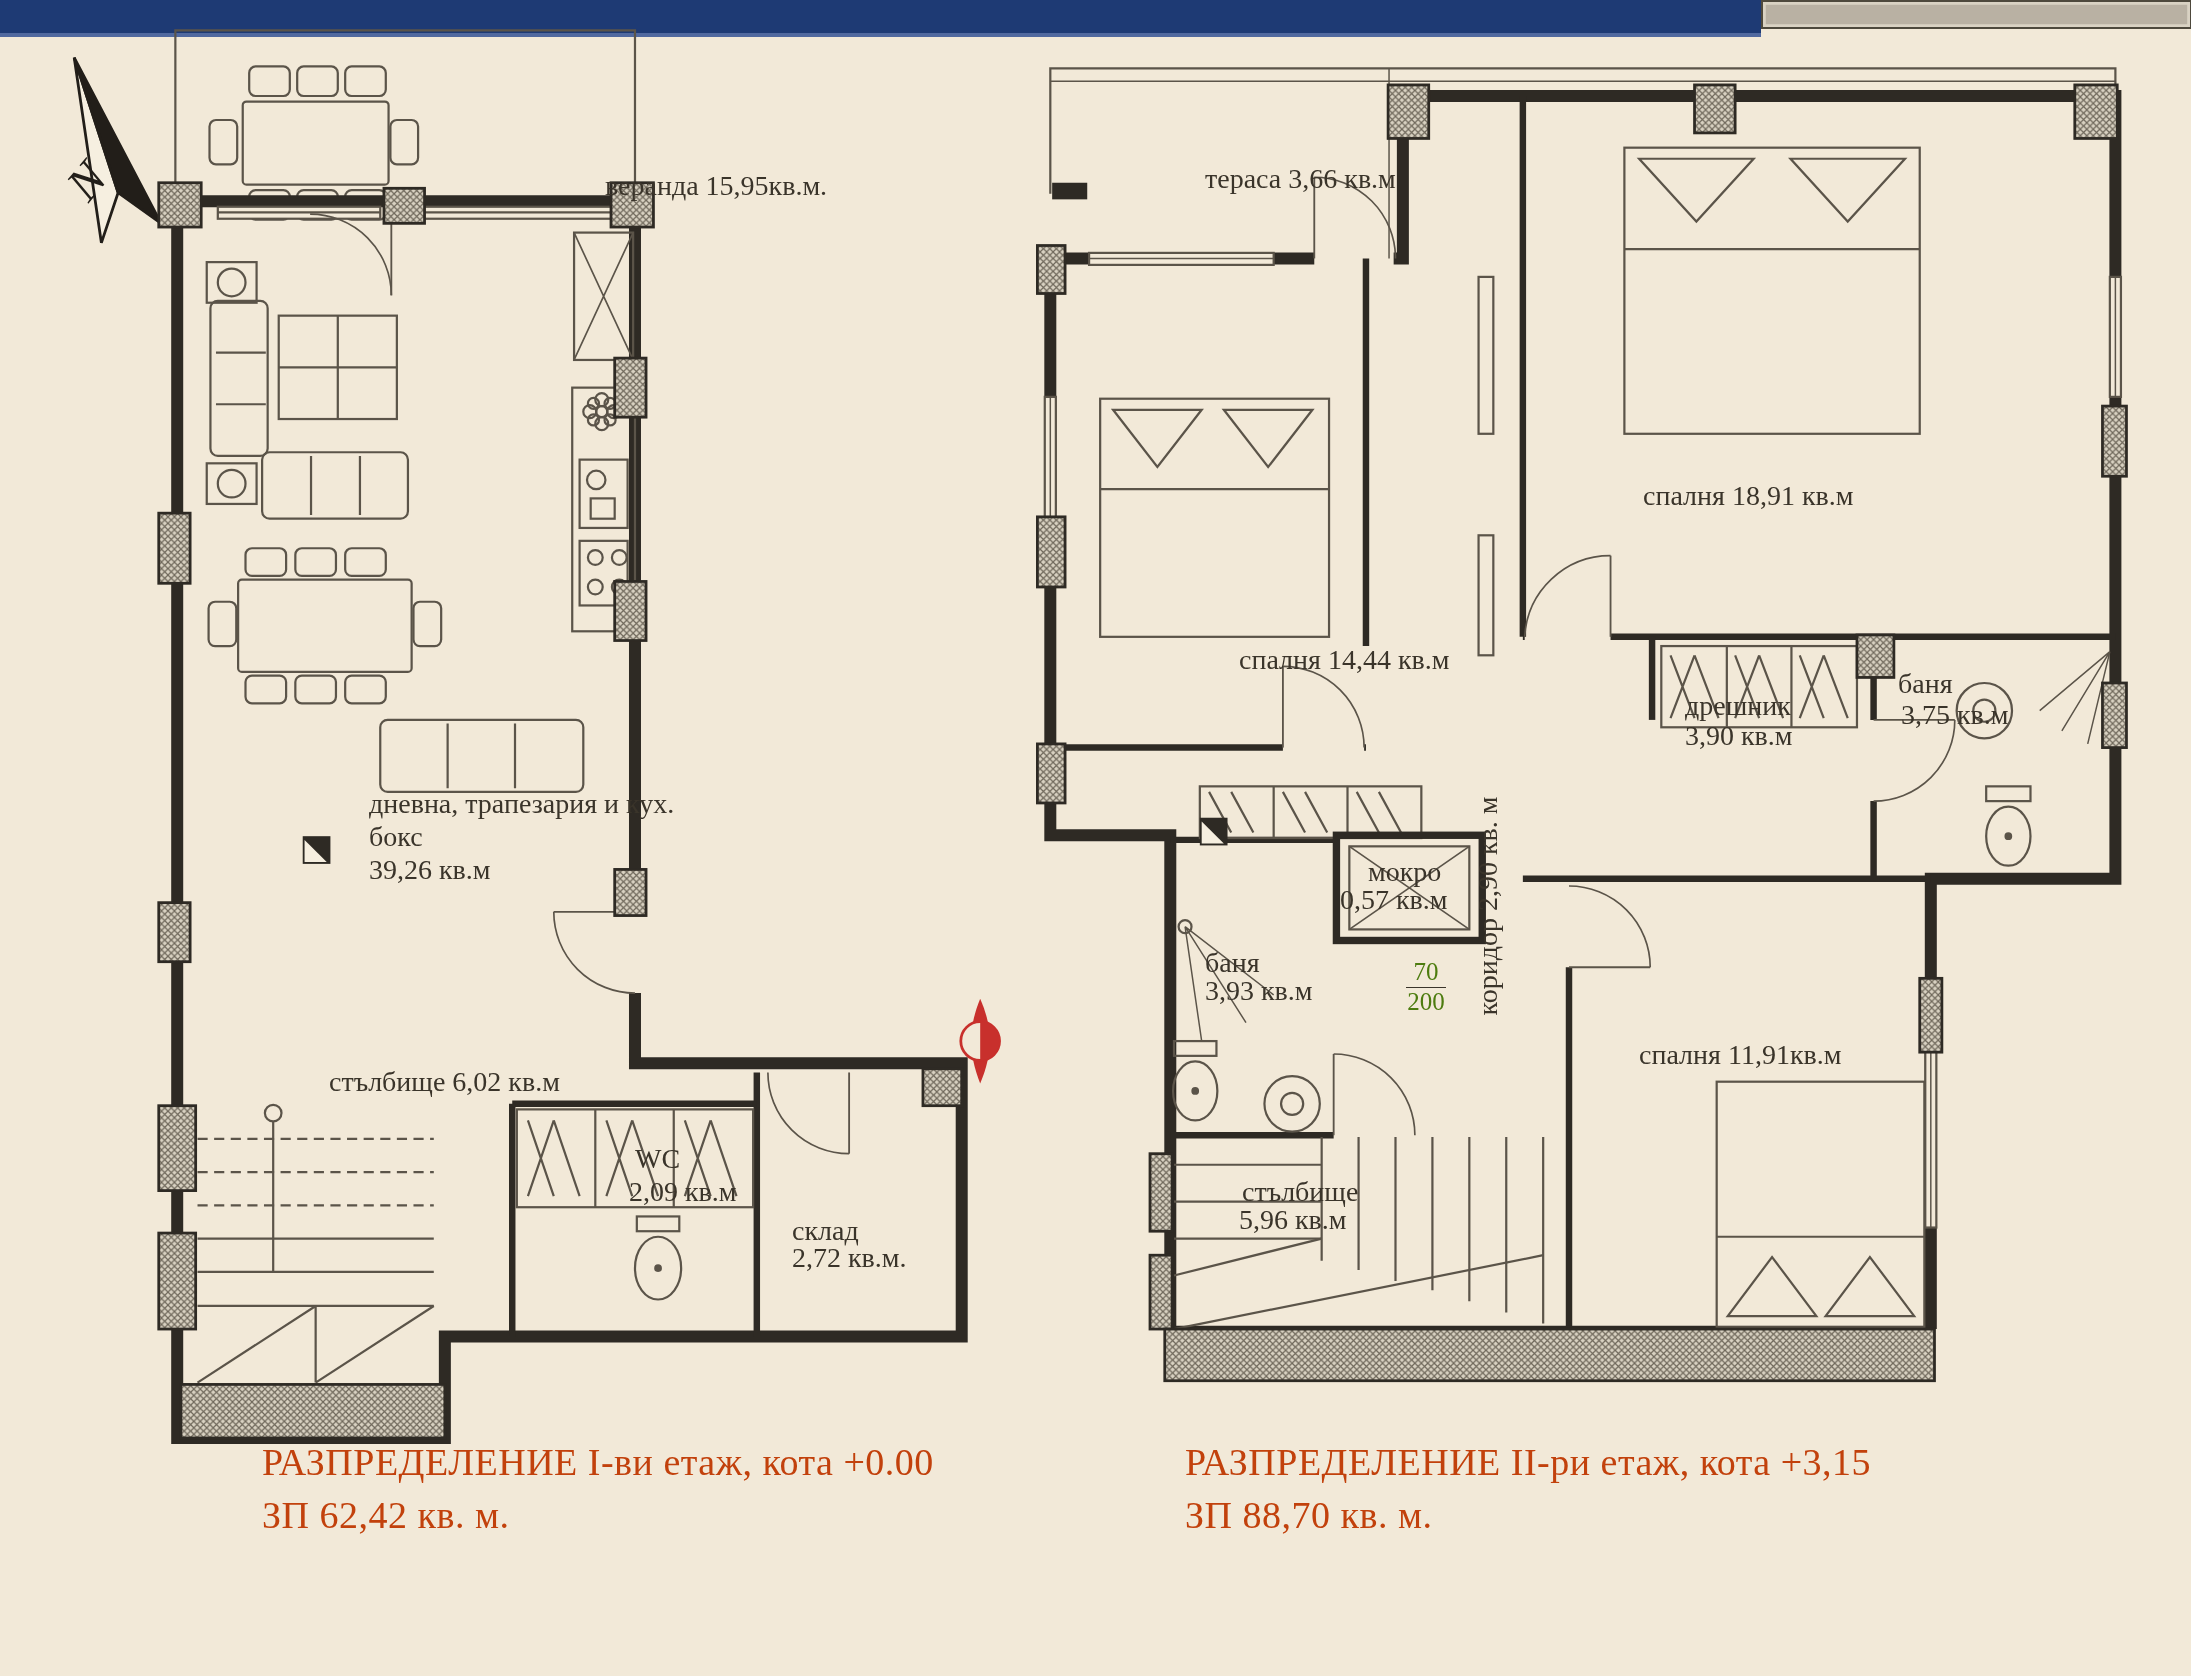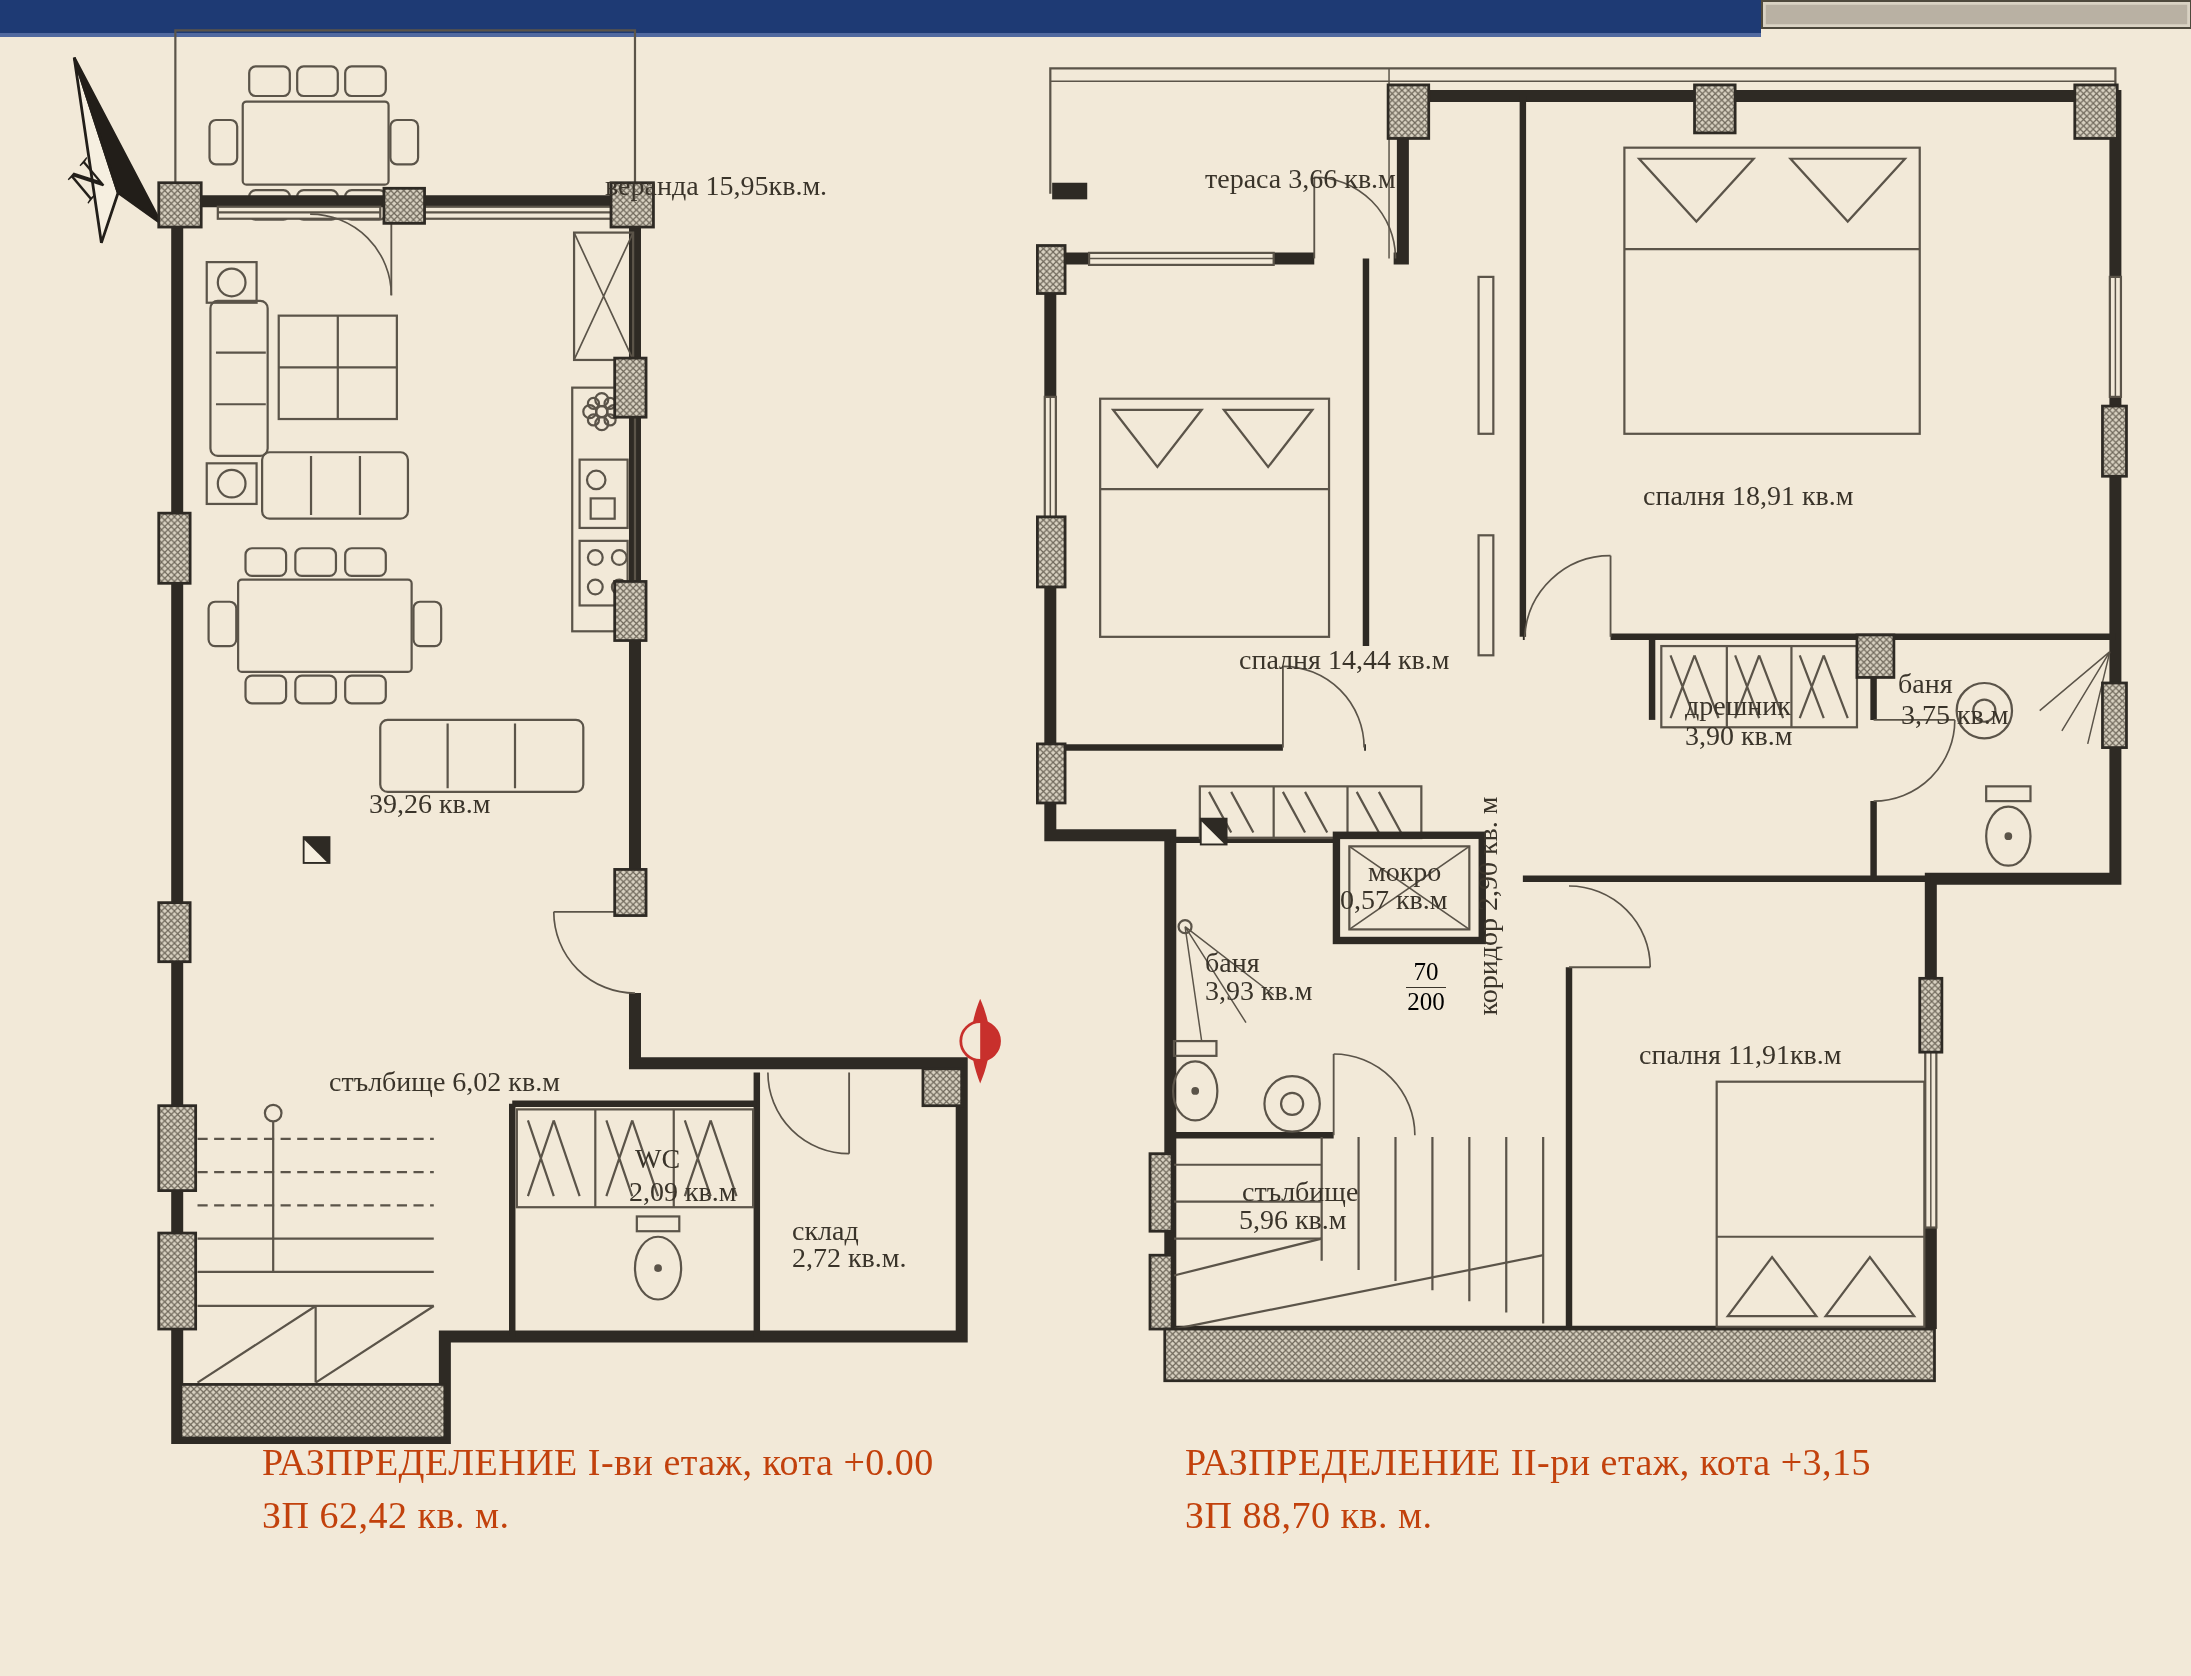--- a/index.html
+++ b/index.html
@@ -12,21 +12,21 @@
     background:#1e3a74;border-bottom:4.6px solid #51699f;}
   .topbar-gray{position:absolute;left:1761px;top:0;width:431px;height:29px;
     background:#b9b1a3;border:2.8px solid #4e493d;box-sizing:border-box;
     box-shadow:inset 0 0 0 2.8px #d9d2c3;}
   svg.plan{position:absolute;left:0;top:0;}
   .lbl{position:absolute;font-size:28px;line-height:1.12;color:#3a342a;white-space:nowrap;}
   .lbl-block{position:absolute;color:#3a342a;font-size:28px;line-height:1.18;}
   .align-r{text-align:left;}
   .cap{position:absolute;font-size:38px;color:#c2410c;white-space:nowrap;letter-spacing:0.5px;}
   .vert{transform:translate(-50%,-50%) rotate(-90deg);transform-origin:center;}
-  .fraction{position:absolute;width:54px;text-align:center;font-size:25px;color:#000000;}
+  .fraction{position:absolute;width:54px;text-align:center;font-size:25px;color:#4d7c0f;}
   .fraction .num{border-bottom:1.8px solid #3a342a;display:inline-block;padding:0 7.4px 0.9px 7.4px;}
   .fraction .den{display:block;}
 </style>
 </head>
 <body>
 
 <div class="topbar-blue"></div>
 <div class="topbar-gray"></div>
 
 <svg class="plan" width="2192" height="1677" viewBox="0 0 2375 1817">
@@ -304,20 +304,21 @@
   <g>
     <rect x="1300" y="886" width="30" height="30" fill="#2e2a24"></rect>
     <polygon points="1302,914 1302,890 1326,914" fill="#f6efe0"></polygon>
   </g>
   <rect x="1140" y="198" width="38" height="18" fill="#2e2a24"></rect>
 </svg>
 
 <div class="lbl" style="left:605px;top:170px;">веранда 15,95кв.м.</div>
 
 <div class="lbl-block" style="left:369px;top:787px;width:343px;">
+  <div>дневна, трапезария и кух. бокс</div>
   <div class="align-r">39,26 кв.м</div>
 </div>
 
 <div class="lbl" style="left:329px;top:1066px;">стълбище 6,02 кв.м</div>
 
 <div class="lbl" style="left:635px;top:1143px;">WC</div>
 <div class="lbl" style="left:629px;top:1176px;">2,09 кв.м</div>
 
 <div class="lbl" style="left:792px;top:1215px;">склад</div>
 <div class="lbl" style="left:792px;top:1242px;">2,72 кв.м.</div>

